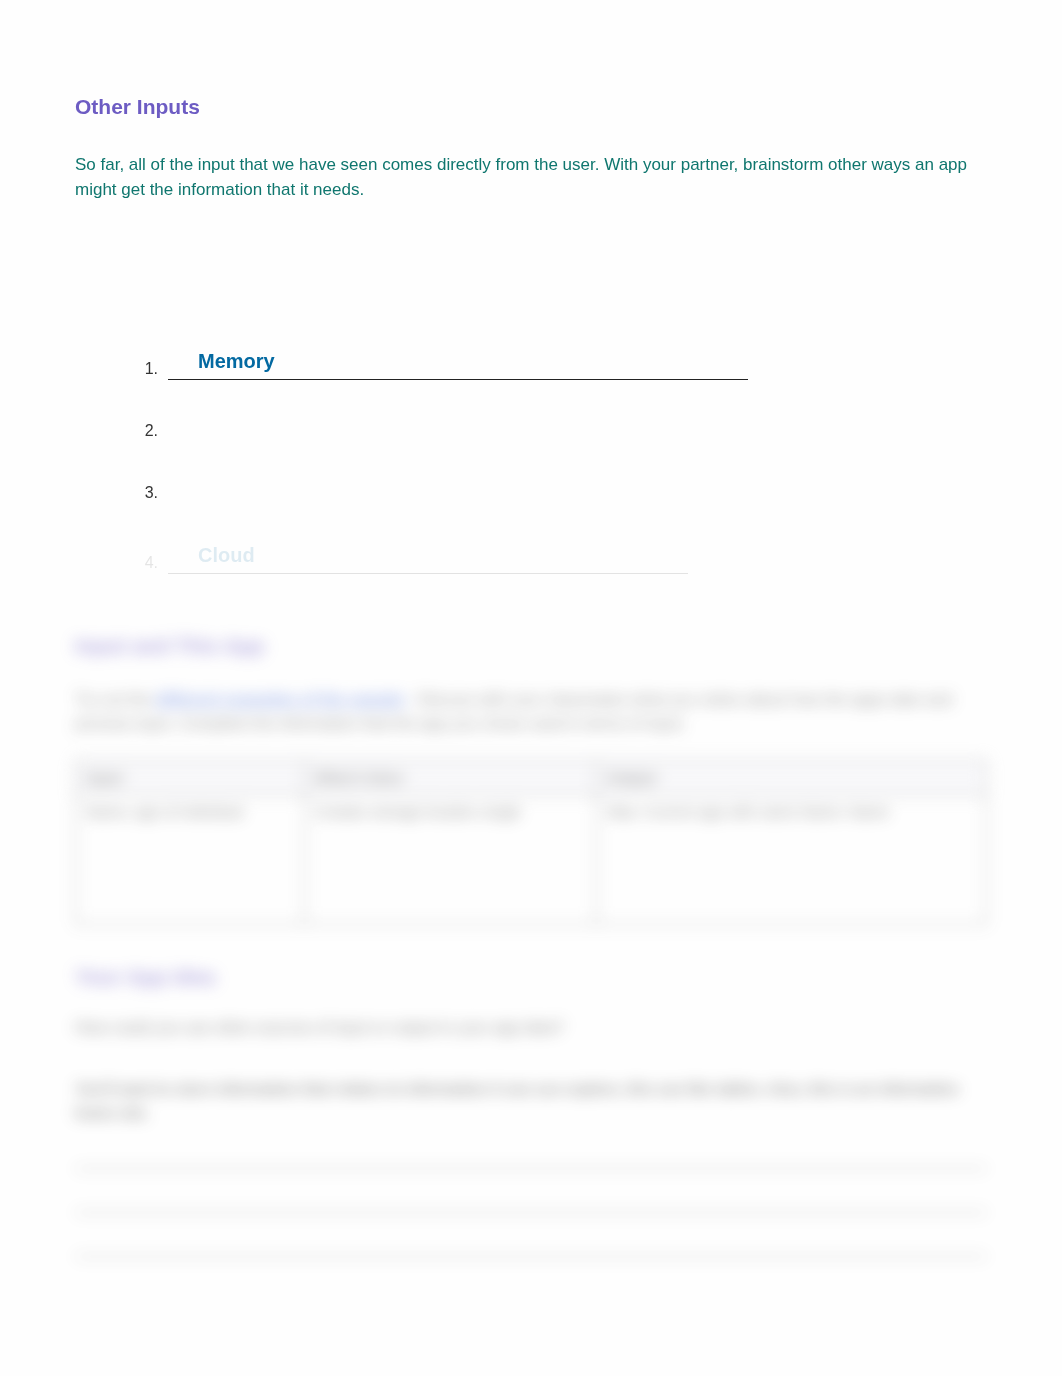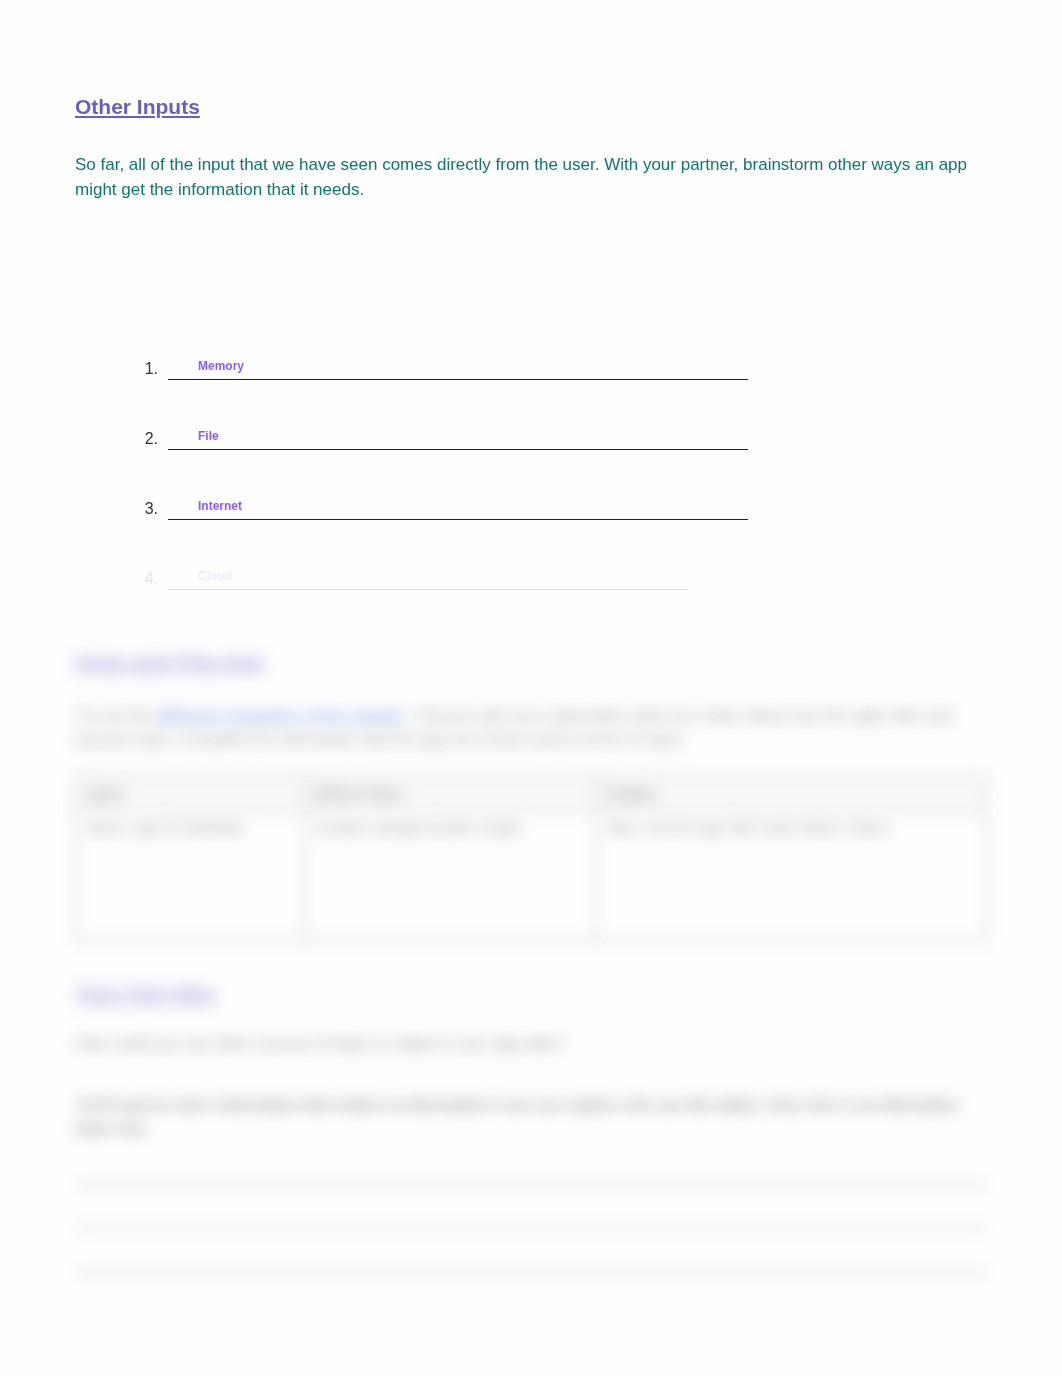--- a/index.html
+++ b/index.html
@@ -16,21 +16,20 @@
       color: #333;
       position: relative;
       overflow: hidden;
     }
     .section-title {
       font-family: 'Comic Sans MS', 'Chalkboard SE', cursive, sans-serif;
       font-weight: 700;
       font-size: 21px;
       color: #6d5cc3;
       margin-bottom: 34px;
-      text-decoration: underline;
     }
     .intro-text {
       font-size: 17px;
       line-height: 1.45;
       color: #0f766e;
       margin-bottom: 150px;
     }
     .numbered-list {
       list-style: none;
       margin-left: 65px;
@@ -53,23 +52,23 @@
     .list-line {
       flex: 0 0 580px;
       border-bottom: 1.5px solid #222;
       height: 28px;
       position: relative;
     }
     .list-answer {
       position: absolute;
       left: 30px;
       bottom: 6px;
-      font-size: 12px;
+      font-size: 20px;
       font-weight: 600;
-      color: #8b5cf6;
+      color: #0369a1;
     }
     .numbered-list li.faded { opacity: 0.12; }
     .numbered-list li.faded .list-line { flex: 0 0 520px; }
 
     
     .blur-wrap {
       filter: blur(8px);
       opacity: 0.55;
       pointer-events: none;
       user-select: none;
@@ -134,29 +133,23 @@
 
 <ol class="numbered-list">
   <li>
     <span class="list-num">1.</span>
     <span class="list-line">
       <span class="list-answer">Memory</span>
     </span>
   </li>
   <li>
     <span class="list-num">2.</span>
-    <span class="list-line">
-      <span class="list-answer">File</span>
-    </span>
   </li>
   <li>
     <span class="list-num">3.</span>
-    <span class="list-line">
-      <span class="list-answer">Internet</span>
-    </span>
   </li>
   <li class="faded">
     <span class="list-num">4.</span>
     <span class="list-line">
       <span class="list-answer">Cloud</span>
     </span>
   </li>
 </ol>
 
 <div class="blur-wrap">

